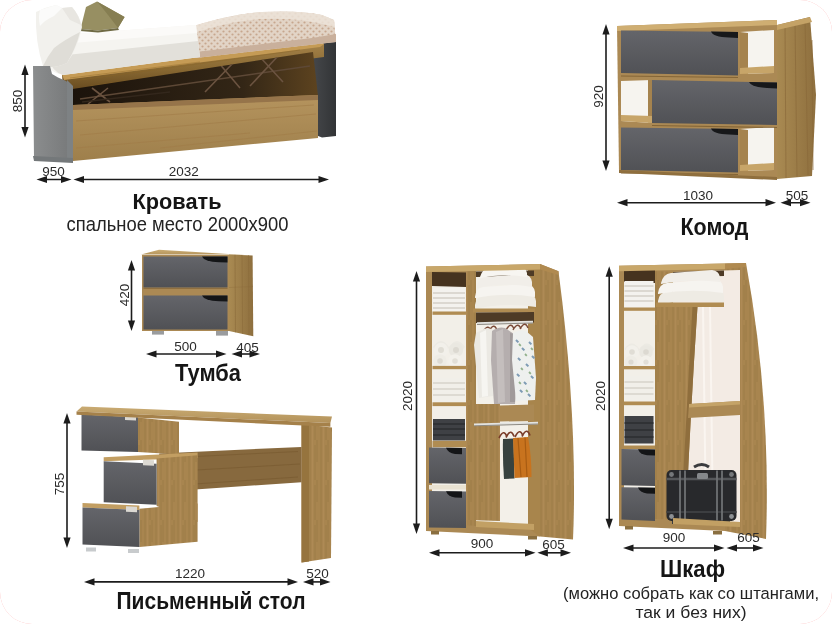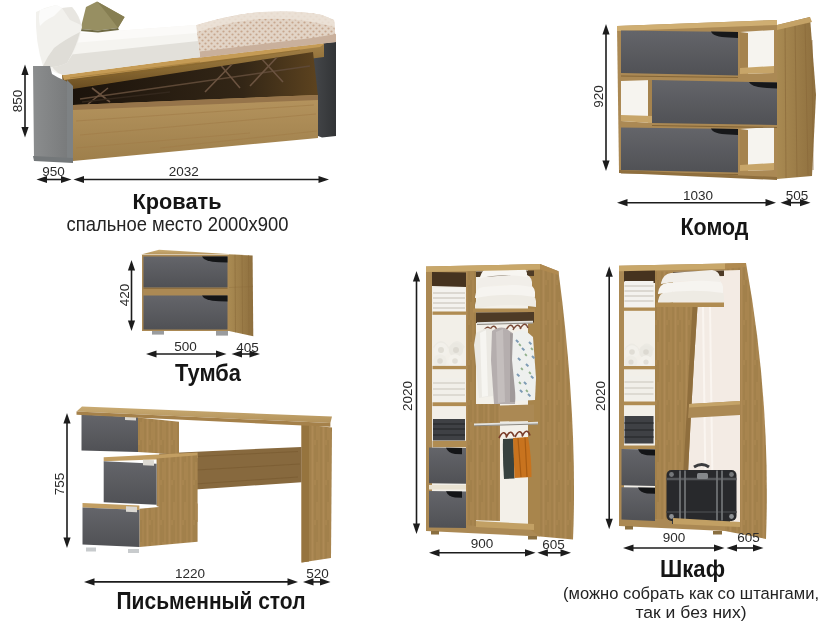--- a/index.html
+++ b/index.html
@@ -1,17 +1,17 @@
 <!DOCTYPE html>
 <html><head>
 <meta charset="utf-8">
 <style>
   html,body{margin:0;padding:0;background:#ffffff;}
   #page{position:relative;width:832px;height:624px;background:#fca5a5;overflow:hidden;
-        font-family:"Liberation Sans", sans-serif;}
+        font-family:"Liberation Sans", sans-serif;border-radius:32px;}
   svg{position:absolute;left:0;top:0;}
   text{font-family:"Liberation Sans", sans-serif;fill:#232323;}
   .dim{font-size:13.5px;fill:#2b2b2b;}
   .title{font-weight:bold;fill:#151515;}
 </style>
 </head>
 <body>
 <div id="page">
 <svg width="832" height="624" viewBox="0 0 832 624">
 <defs>

